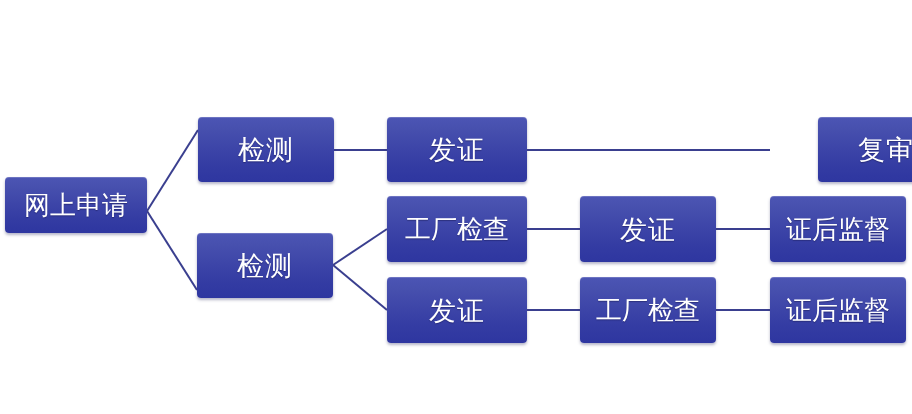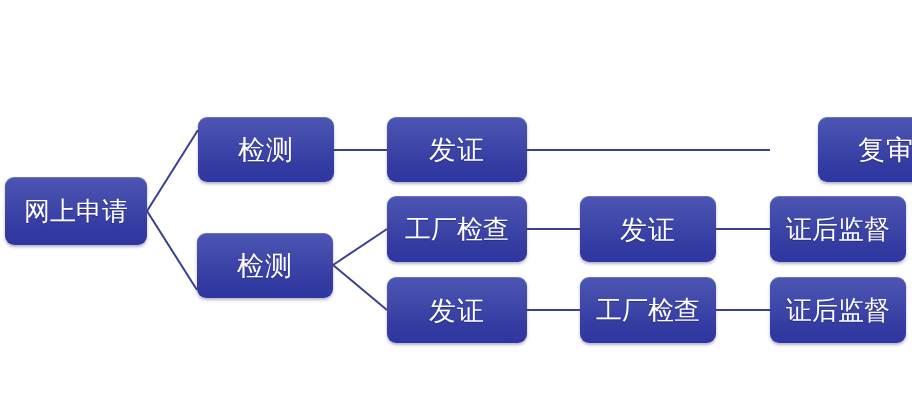--- a/index.html
+++ b/index.html
@@ -23,21 +23,21 @@
     top: 0;
     width: 912px;
     height: 414px;
     pointer-events: none;
   }
   .node {
     position: absolute;
     display: flex;
     align-items: center;
     justify-content: center;
-    border-radius: 9px;
+    border-radius: 4px;
     background: linear-gradient(to bottom,
         #4c55b4 0%,
         #4750ae 18%,
         #3d45a8 48%,
         #343ca3 74%,
         #2e36a0 100%);
     box-shadow: 0 2px 3px rgba(60,60,110,0.38),
                 inset 0 1px 0 rgba(255,255,255,0.18);
     color: #ffffff;
     box-sizing: border-box;
@@ -66,21 +66,21 @@
       <line x1="334" y1="150" x2="387" y2="150" stroke="#3a3f8f" stroke-width="2" stroke-linecap="butt"></line>
       <line x1="527" y1="150" x2="770" y2="150" stroke="#3a3f8f" stroke-width="2" stroke-linecap="butt"></line>
       <line x1="333" y1="265" x2="387" y2="229" stroke="#3a3f8f" stroke-width="2" stroke-linecap="butt"></line>
       <line x1="333" y1="265" x2="387" y2="310" stroke="#3a3f8f" stroke-width="2" stroke-linecap="butt"></line>
       <line x1="527" y1="229" x2="580" y2="229" stroke="#3a3f8f" stroke-width="2" stroke-linecap="butt"></line>
       <line x1="527" y1="310" x2="580" y2="310" stroke="#3a3f8f" stroke-width="2" stroke-linecap="butt"></line>
       <line x1="716" y1="229" x2="770" y2="229" stroke="#3a3f8f" stroke-width="2" stroke-linecap="butt"></line>
       <line x1="716" y1="310" x2="770" y2="310" stroke="#3a3f8f" stroke-width="2" stroke-linecap="butt"></line>
     </svg>
   <div id="nodes">
-      <div class="node wide" style="left: 5px; top: 177px; width: 142px; height: 68px;">
+      <div class="node wide" style="left: 5px; top: 177px; width: 142px; height: 56px;">
         <span class="label">网上申请</span>
       </div>
       <div class="node" style="left: 198px; top: 117px; width: 136px; height: 65px;">
         <span class="label">检测</span>
       </div>
       <div class="node" style="left: 197px; top: 233px; width: 136px; height: 65px;">
         <span class="label">检测</span>
       </div>
       <div class="node" style="left: 387px; top: 117px; width: 140px; height: 65px;">
         <span class="label">发证</span>

